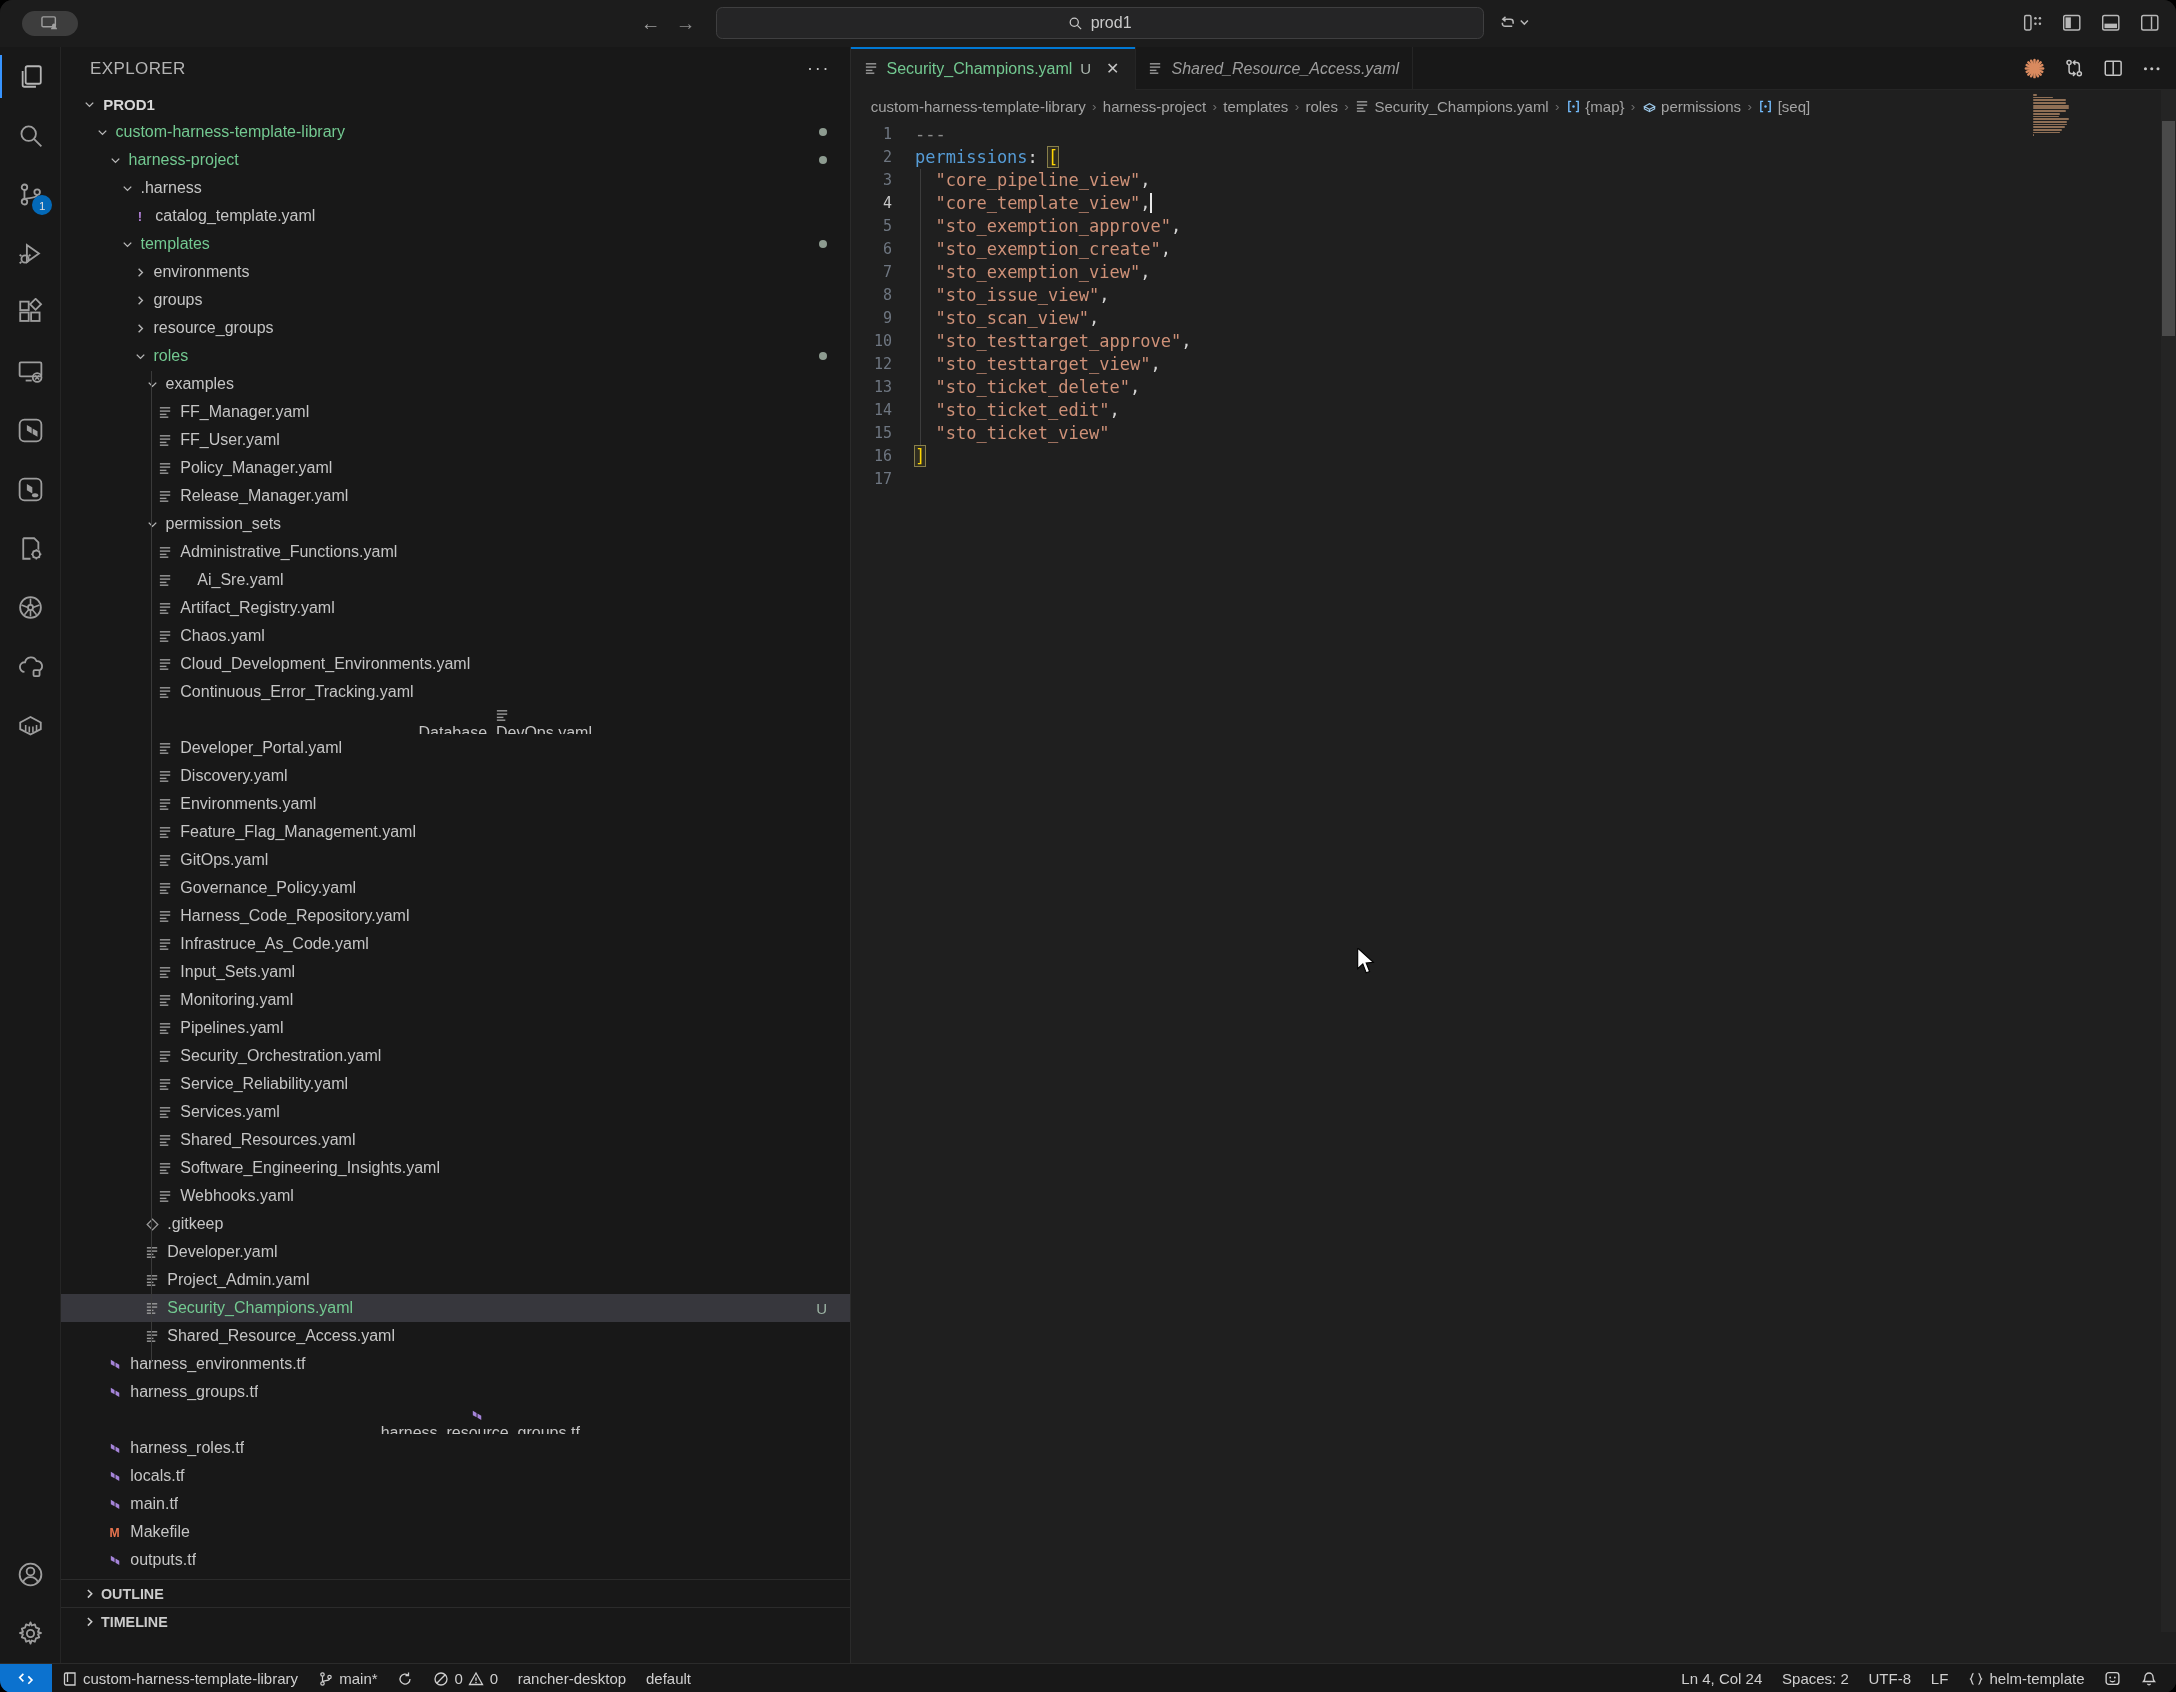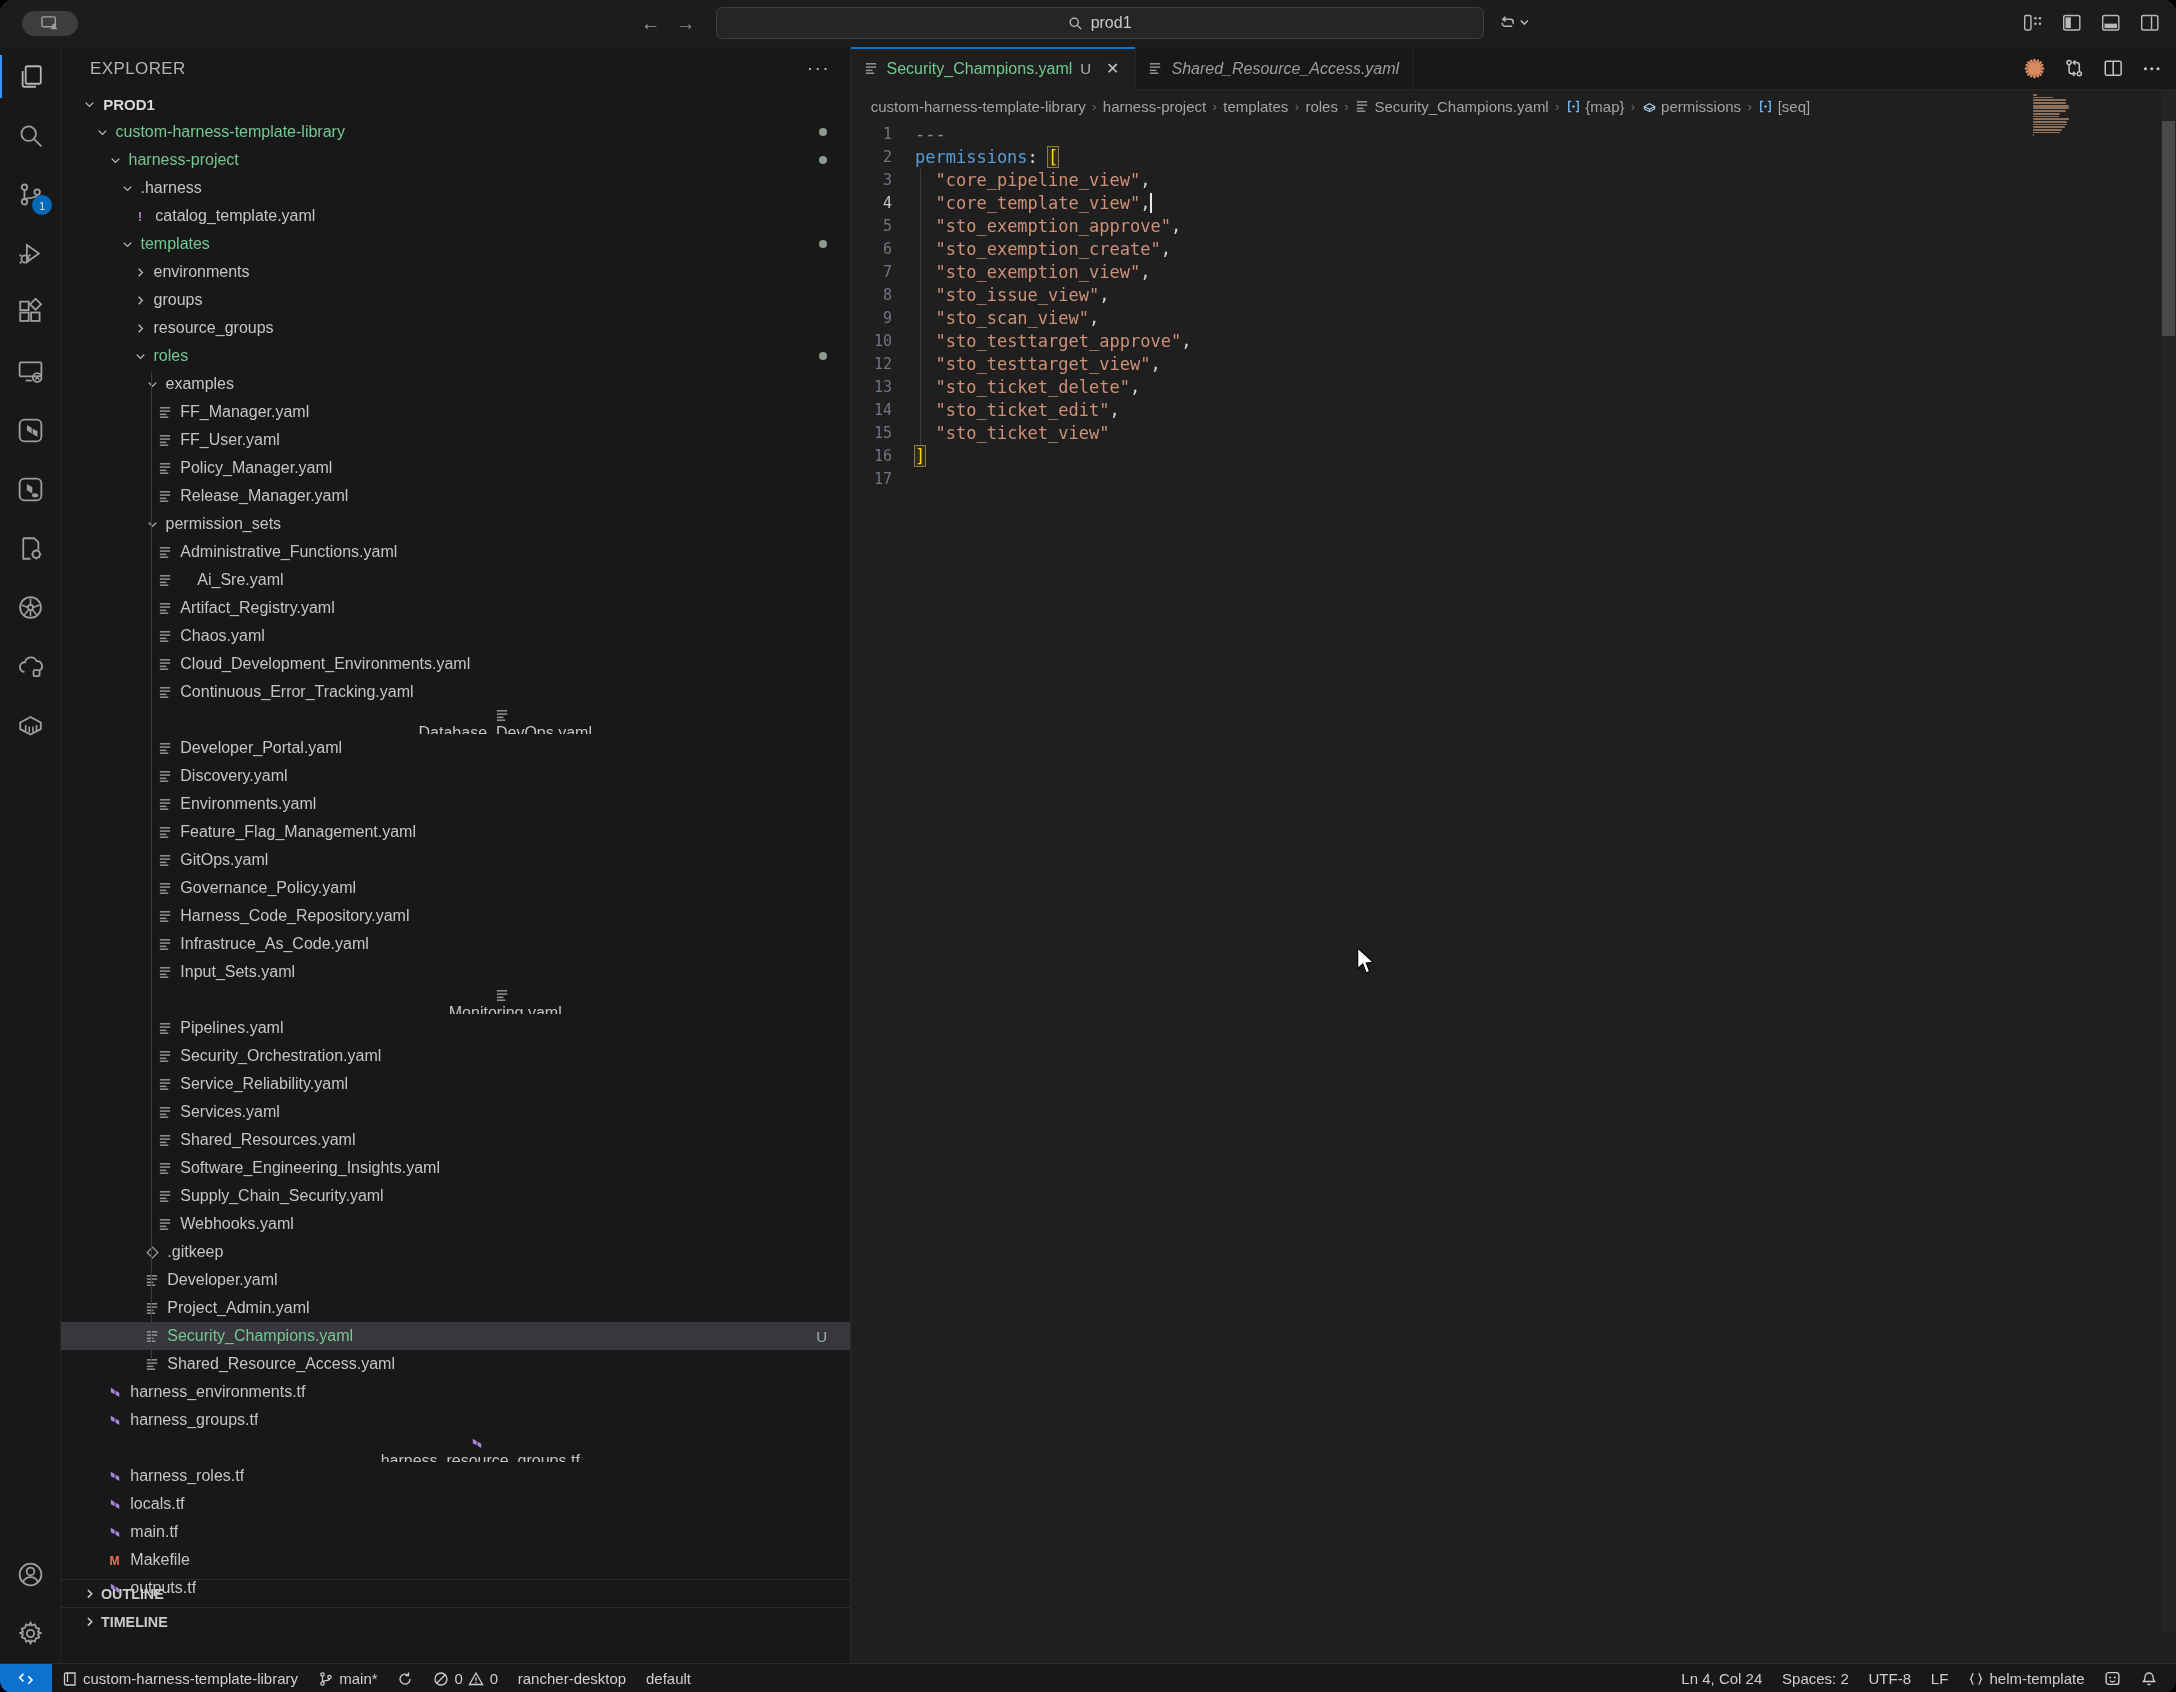--- a/index.html
+++ b/index.html
@@ -656,21 +656,21 @@
                 <g stroke="#9a9a9a" stroke-width="1.5">
                   <line x1="2" y1="3" x2="13" y2="3"></line>
                   <line x1="2" y1="6.5" x2="13" y2="6.5"></line>
                   <line x1="2" y1="10" x2="9" y2="10"></line>
                   <line x1="2" y1="13" x2="11" y2="13"></line>
                 </g>
               </svg>
             </span>
             <span class="lbl">Input_Sets.yaml</span>
           </div>
-          <div class="row" style="padding-left: 95px; flex-direction: column;">
+          <div class="row" style="padding-left: 95px;">
             <span class="ficon">
               <svg width="15" height="15" viewBox="0 0 16 16">
                 <g stroke="#9a9a9a" stroke-width="1.5">
                   <line x1="2" y1="3" x2="13" y2="3"></line>
                   <line x1="2" y1="6.5" x2="13" y2="6.5"></line>
                   <line x1="2" y1="10" x2="9" y2="10"></line>
                   <line x1="2" y1="13" x2="11" y2="13"></line>
                 </g>
               </svg>
             </span>
@@ -746,33 +746,20 @@
               <svg width="15" height="15" viewBox="0 0 16 16">
                 <g stroke="#9a9a9a" stroke-width="1.5">
                   <line x1="2" y1="3" x2="13" y2="3"></line>
                   <line x1="2" y1="6.5" x2="13" y2="6.5"></line>
                   <line x1="2" y1="10" x2="9" y2="10"></line>
                   <line x1="2" y1="13" x2="11" y2="13"></line>
                 </g>
               </svg>
             </span>
             <span class="lbl">Software_Engineering_Insights.yaml</span>
-          </div>
-          <div class="row" style="padding-left: 95px;">
-            <span class="ficon">
-              <svg width="15" height="15" viewBox="0 0 16 16">
-                <g stroke="#9a9a9a" stroke-width="1.5">
-                  <line x1="2" y1="3" x2="13" y2="3"></line>
-                  <line x1="2" y1="6.5" x2="13" y2="6.5"></line>
-                  <line x1="2" y1="10" x2="9" y2="10"></line>
-                  <line x1="2" y1="13" x2="11" y2="13"></line>
-                </g>
-              </svg>
-            </span>
-            <span class="lbl">Supply_Chain_Security.yaml</span>
           </div>
           <div class="row" style="padding-left: 95px;">
             <span class="ficon">
               <svg width="15" height="15" viewBox="0 0 16 16">
                 <g stroke="#9a9a9a" stroke-width="1.5">
                   <line x1="2" y1="3" x2="13" y2="3"></line>
                   <line x1="2" y1="6.5" x2="13" y2="6.5"></line>
                   <line x1="2" y1="10" x2="9" y2="10"></line>
                   <line x1="2" y1="13" x2="11" y2="13"></line>
                 </g>

